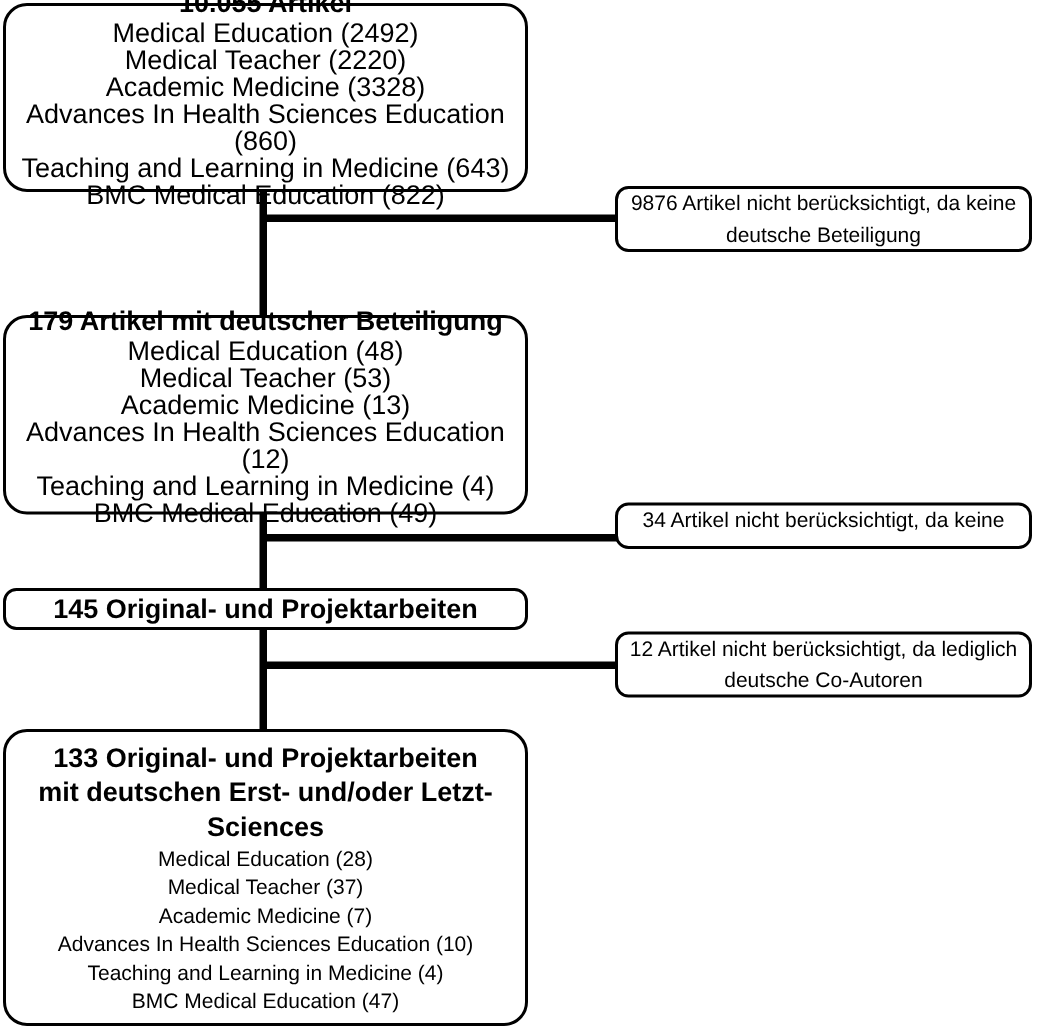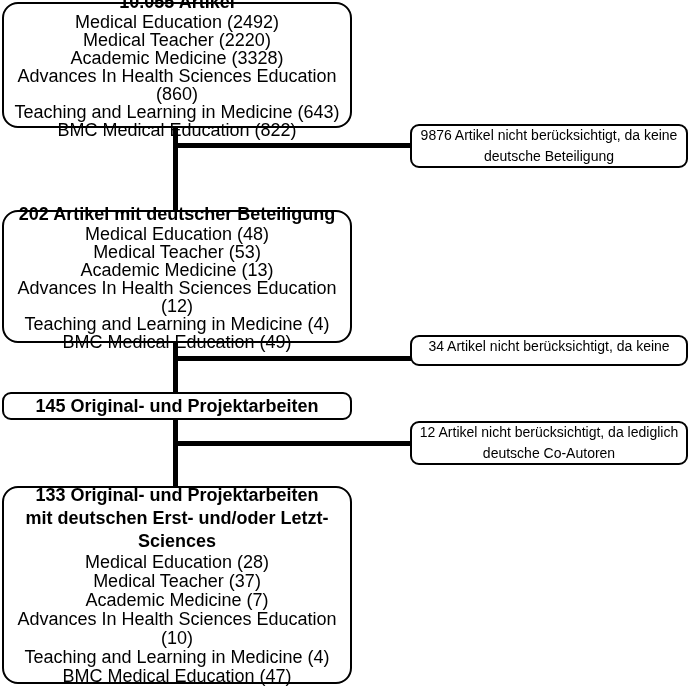--- a/index.html
+++ b/index.html
@@ -52,21 +52,21 @@
   .box-title-sm {
     font-size: 18px;
     font-weight: bold;
     line-height: 23px;
   }
   .journal-line {
     font-size: 18px;
     line-height: 18px;
   }
   .journal-line-lg {
-    font-size: 18px;
+    font-size: 14px;
     line-height: 19px;
   }
   .side-line {
     font-size: 14px;
     line-height: 19px;
   }
   .vline {
     position: absolute;
     left: 173px;
     width: 5px;
@@ -103,21 +103,21 @@
     <div class="journal-line">Teaching and Learning in Medicine (643)</div>
     <div class="journal-line">BMC Medical Education (822)</div>
   </div>
 
   <div class="side-box" style="top:124px;height:44px;">
     <div class="side-line">9876 Artikel nicht berücksichtigt, da keine</div>
     <div class="side-line">deutsche Beteiligung</div>
   </div>
 
   <div class="main-box" style="top:210px;height:133px;">
-    <div class="box-title">202 Artikel mit deutscher Beteiligung</div>
+    <div class="box-title">179 Artikel mit deutscher Beteiligung</div>
     <div class="journal-line">Medical Education (48)</div>
     <div class="journal-line">Medical Teacher (53)</div>
     <div class="journal-line">Academic Medicine (13)</div>
     <div class="journal-line">Advances In Health Sciences Education (12)</div>
     <div class="journal-line">Teaching and Learning in Medicine (4)</div>
     <div class="journal-line">BMC Medical Education (49)</div>
   </div>
 
   <div class="side-box" style="top:335px;height:31px;">
     <div class="side-line">34 Artikel nicht berücksichtigt, da keine</div>

